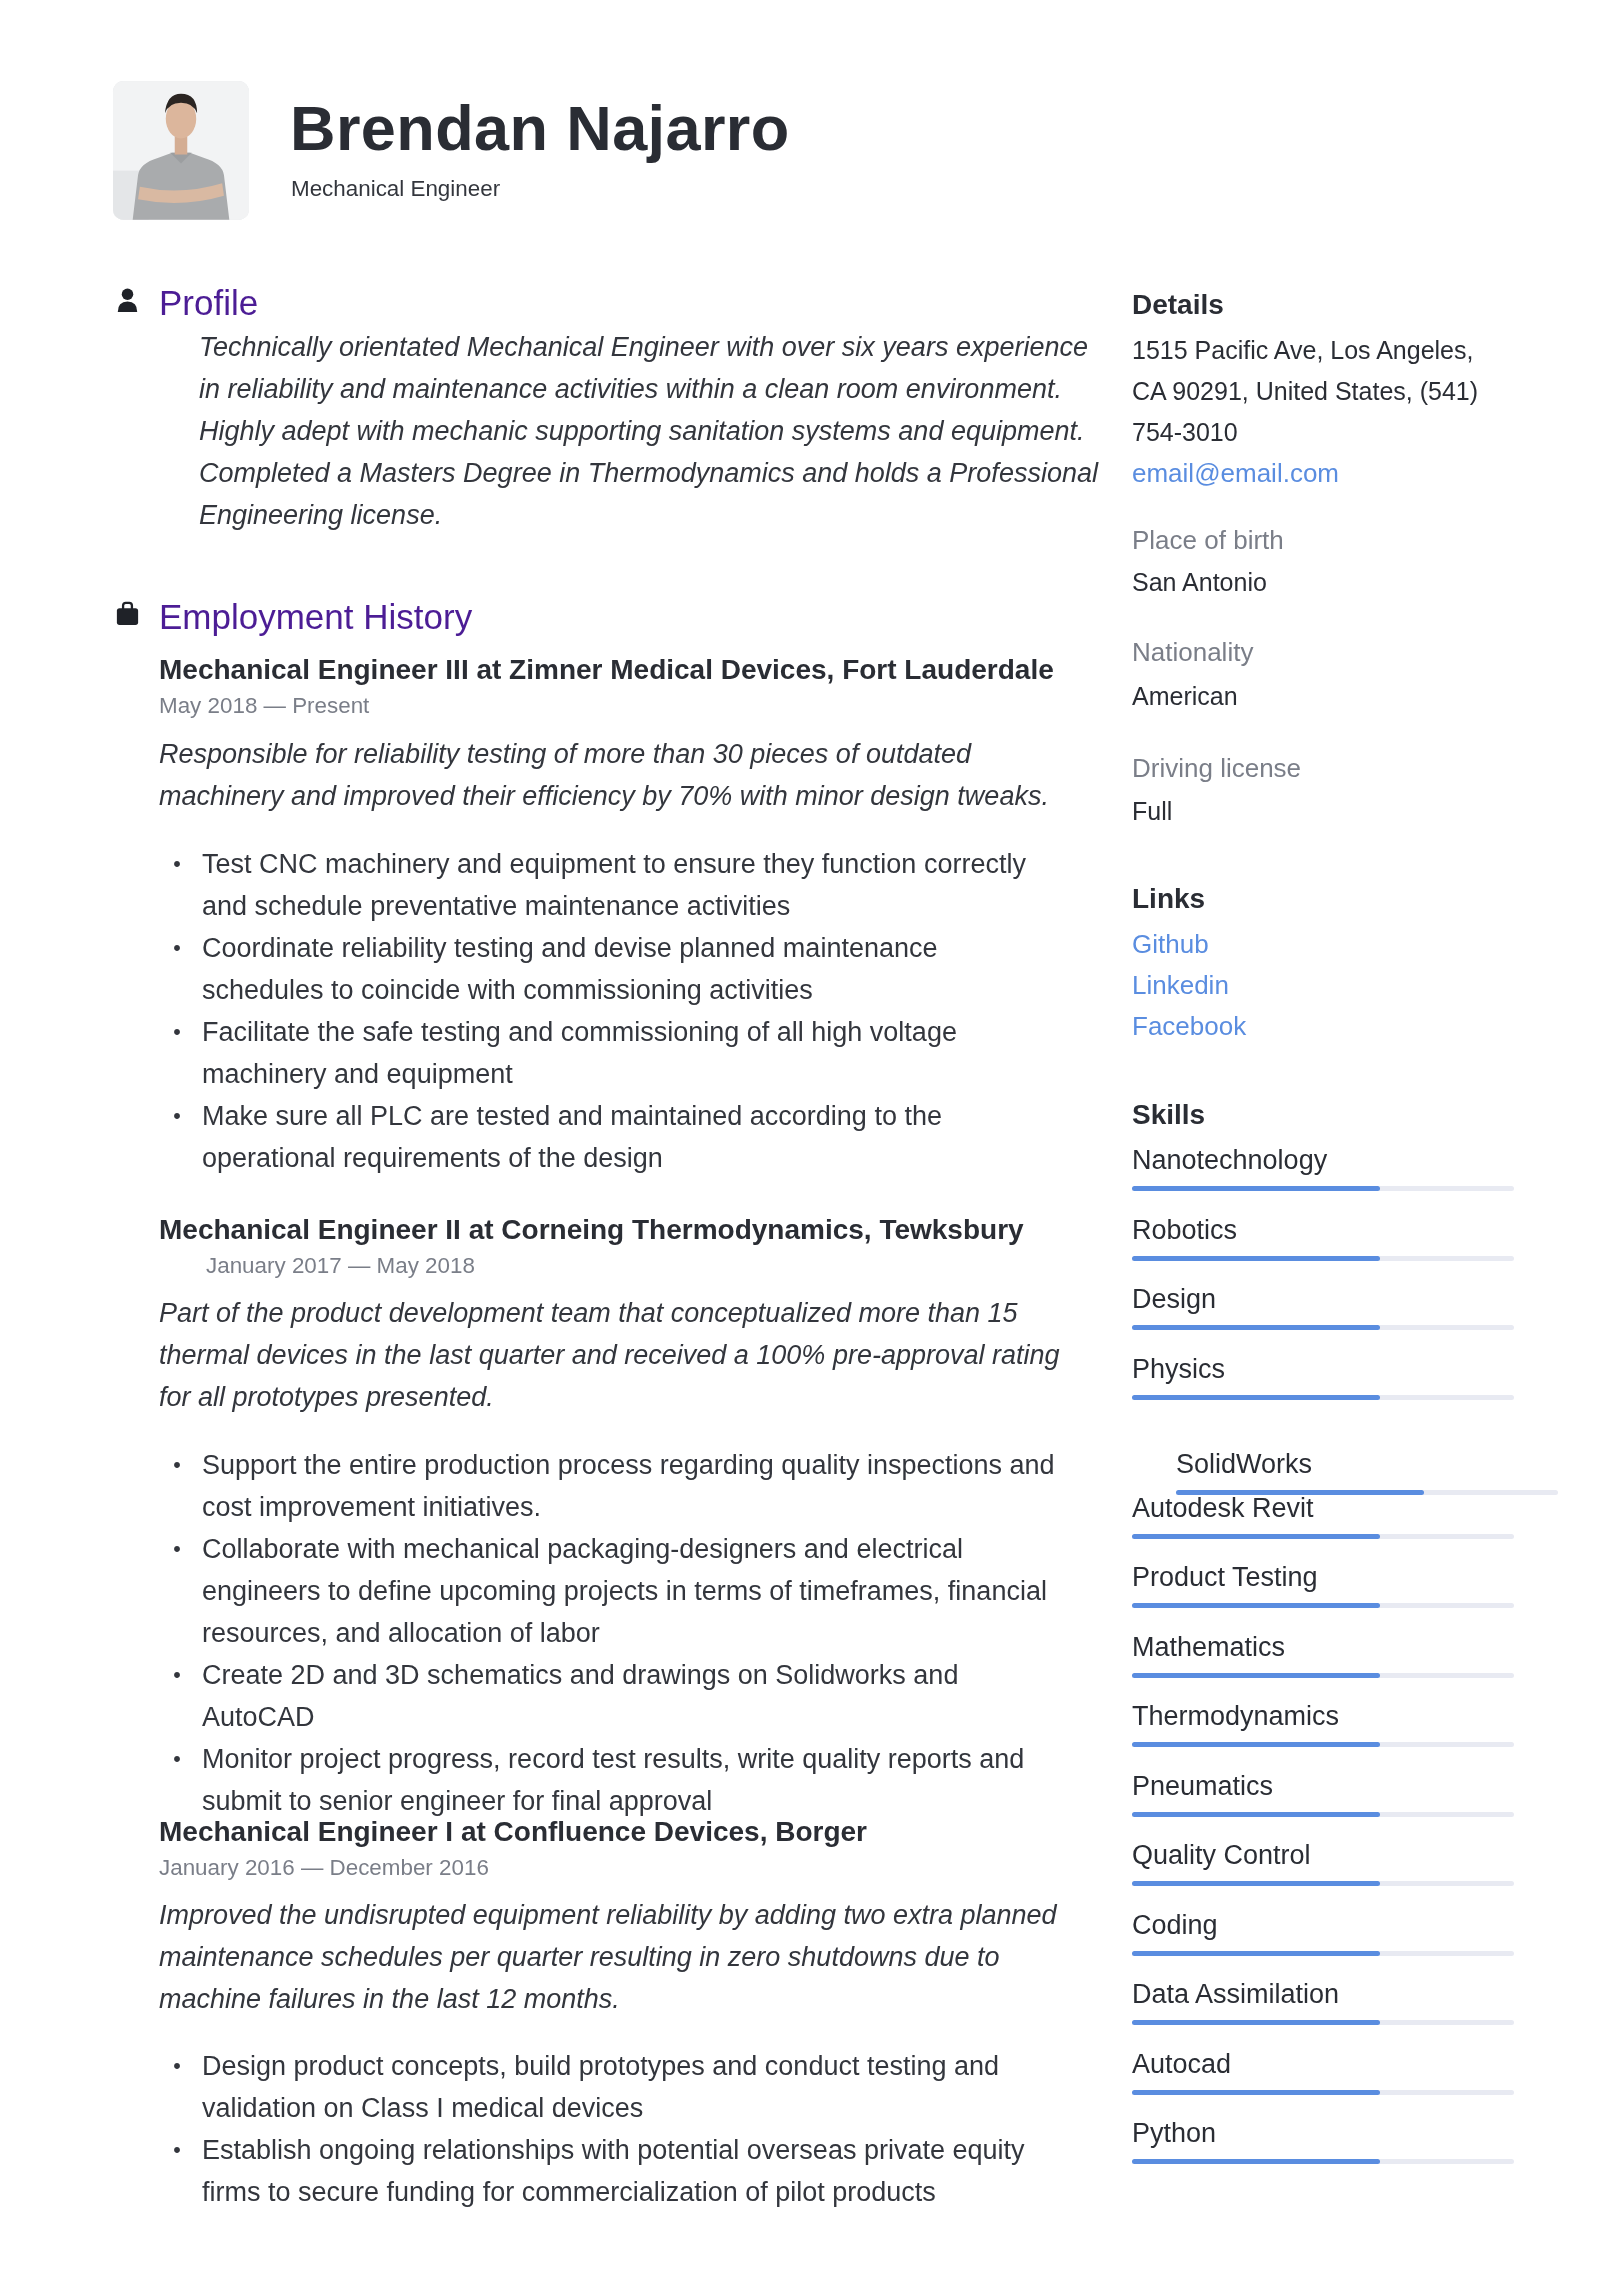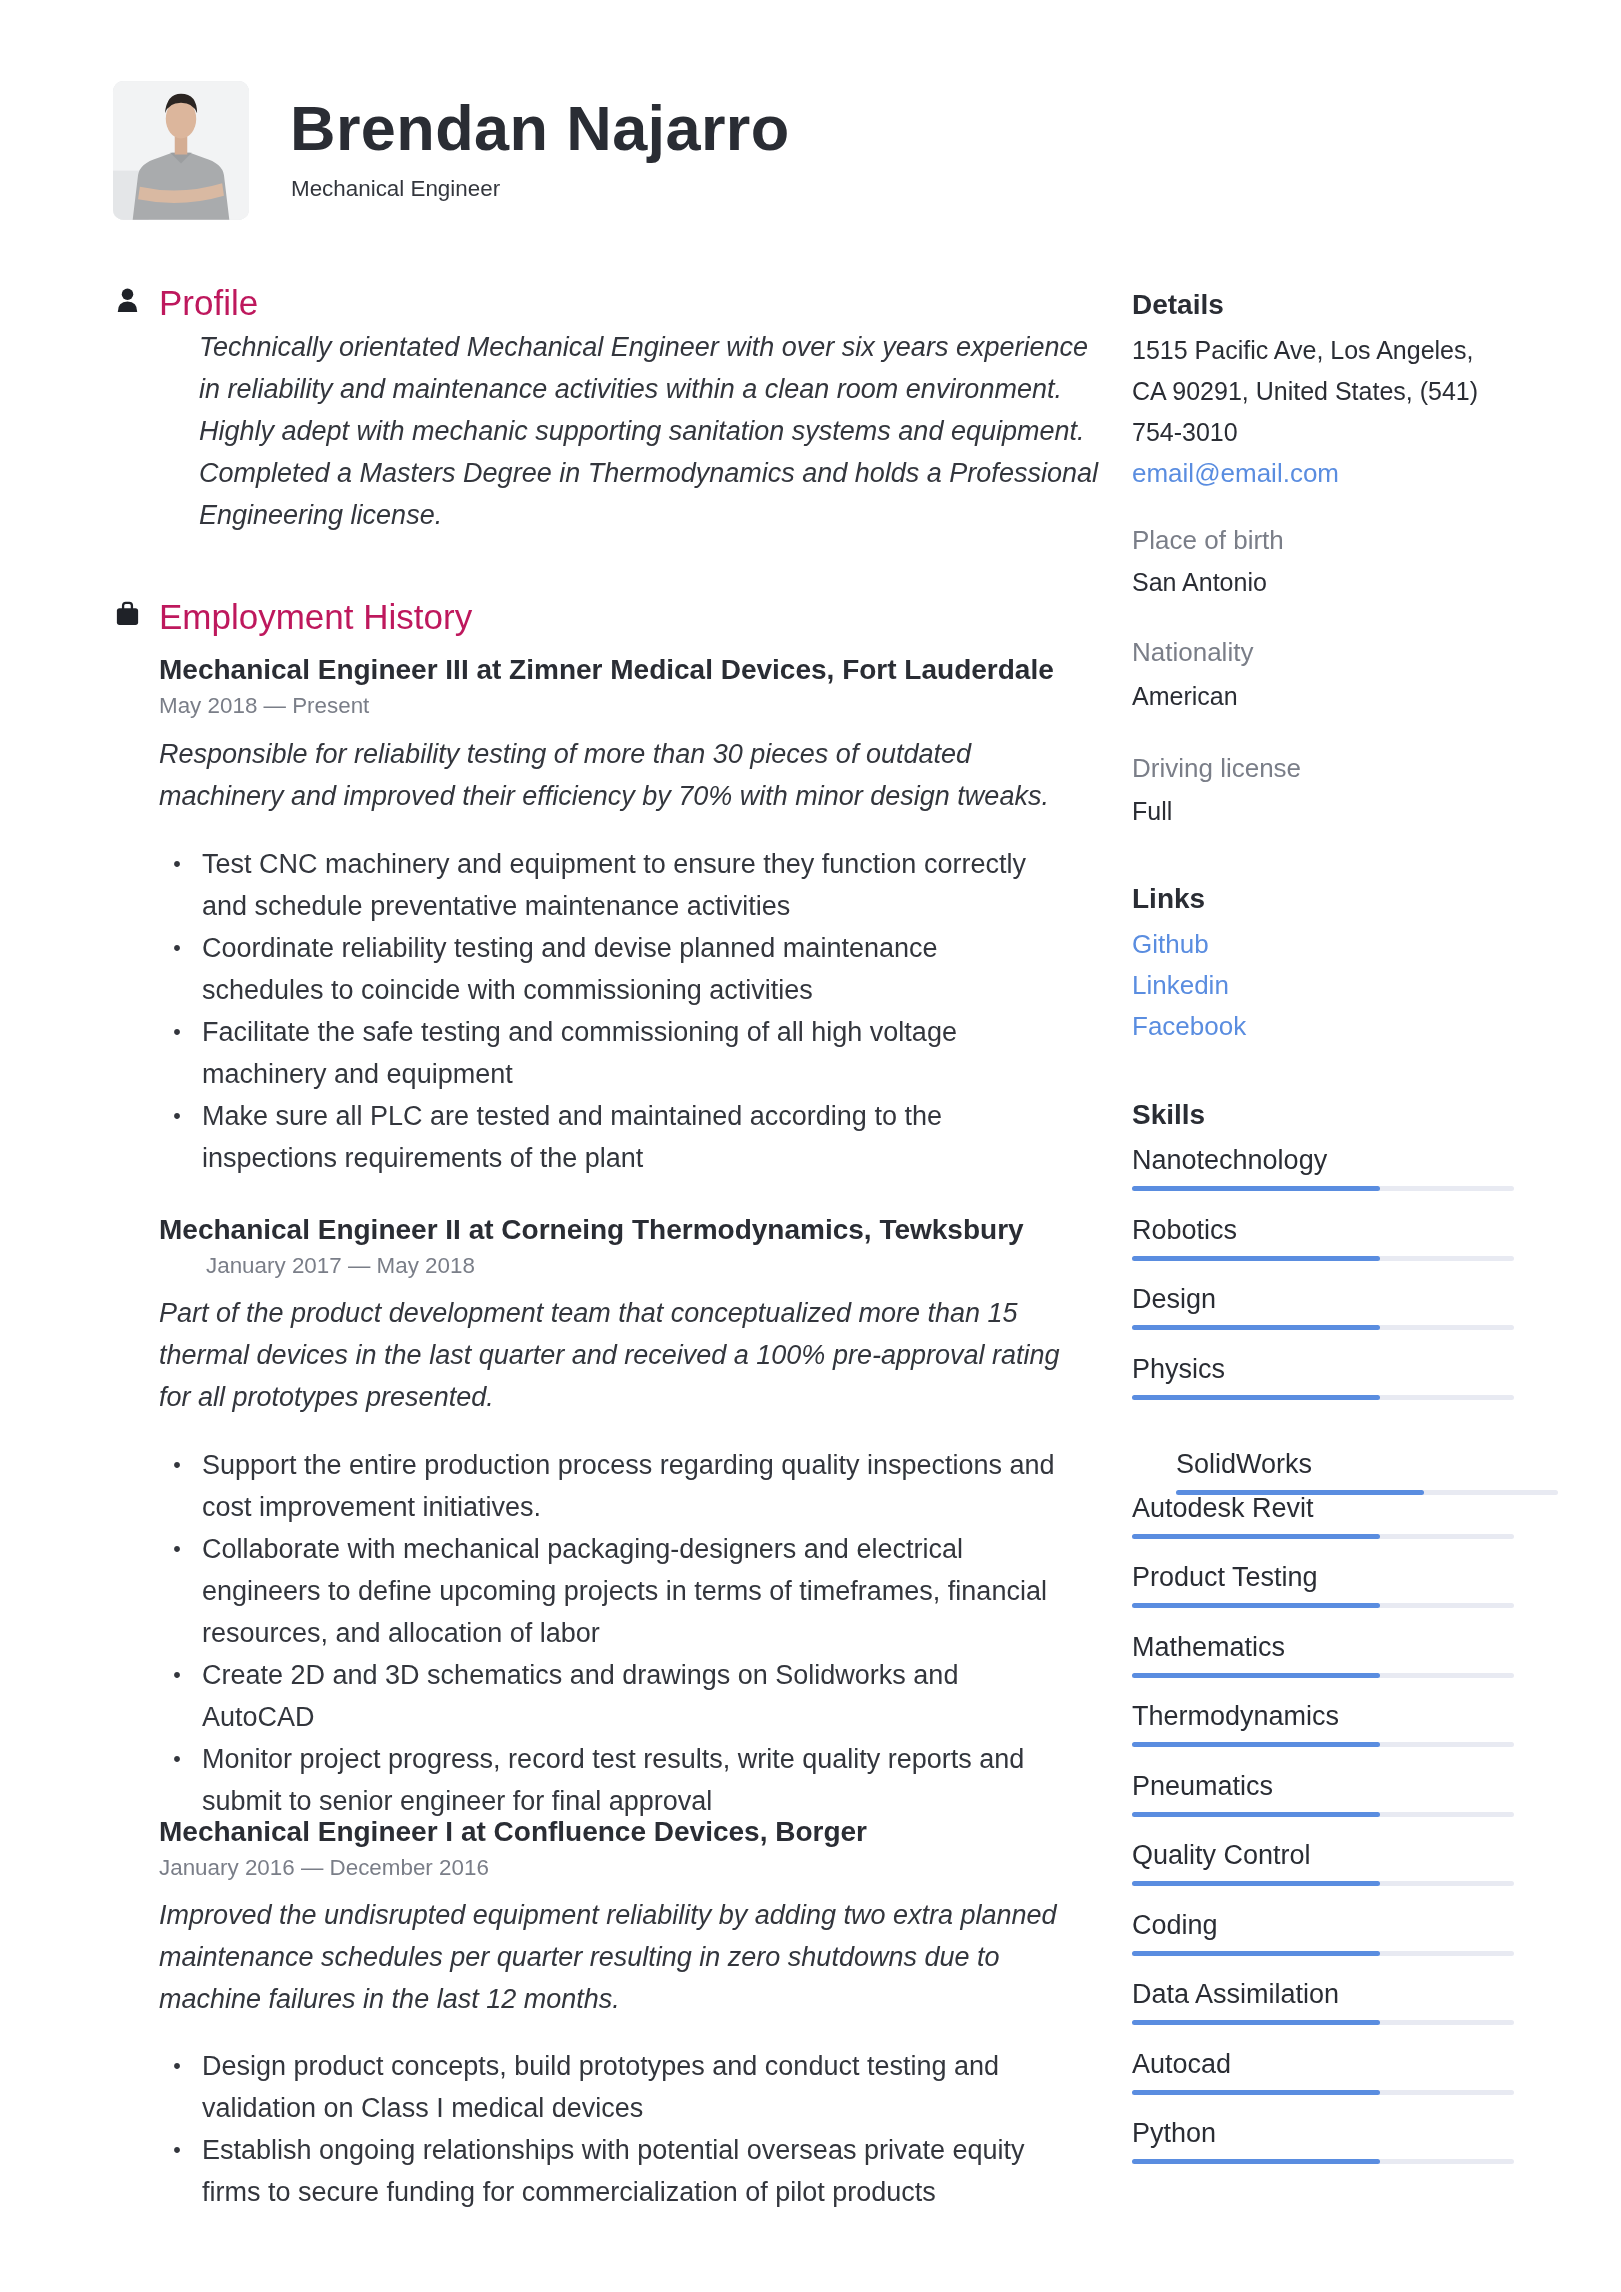--- a/index.html
+++ b/index.html
@@ -10,21 +10,21 @@
     
     .photo { left: 113px; top: 81px; width: 136px; height: 139px; border-radius: 10.7px;
              overflow: hidden; background: #eceef0; }
     .photo svg { display: block; width: 100%; height: 100%; }
     .name { left: 290px; top: 97px; font-size: 63px; font-weight: bold; color: #2a2d34;
             letter-spacing: 0.4px; line-height: 1; white-space: nowrap; }
     .subtitle { left: 291px; top: 176px; font-size: 22.4px; color: #33363d; white-space: nowrap; }
 
     
     .sec-icon { width: 23px; height: 27px; }
-    .sec-title { font-size: 35px; color: #be185d; white-space: nowrap; line-height: 1; }
+    .sec-title { font-size: 35px; color: #4c1d95; white-space: nowrap; line-height: 1; }
 
     
     .italic-para { left: 159px; width: 922px; font-size: 27px; font-style: italic; line-height: 42px;
                    color: #33363d; }
     .job-title { left: 159px; font-size: 28px; font-weight: bold; color: #2a2d34; white-space: nowrap; line-height: 1; }
     .job-date { left: 159px; font-size: 22.4px; color: #7a7e88; white-space: nowrap; line-height: 1; }
     ul.bullets { left: 159px; width: 913px; margin: 0; padding: 0; list-style: none; }
     ul.bullets li { position: relative; padding-left: 43px; font-size: 27px; line-height: 42px; color: #33363d; }
     ul.bullets li::before { content: "\2022"; position: absolute; left: 14.3px; top: 0; font-size: 21.5px; color: #33363d; }
 
@@ -92,21 +92,21 @@
   <li>
       <div>Coordinate reliability testing and devise planned maintenance</div>
       <div>schedules to coincide with commissioning activities</div>
     </li>
   <li>
       <div>Facilitate the safe testing and commissioning of all high voltage</div>
       <div>machinery and equipment</div>
     </li>
   <li>
       <div>Make sure all PLC are tested and maintained according to the</div>
-      <div>inspections requirements of the plant</div>
+      <div>operational requirements of the design</div>
     </li>
 </ul>
 
 <div class="abs job-title" style="top:1216px;">Mechanical Engineer II at  Corneing Thermodynamics, Tewksbury</div>
 <div class="abs job-date" style="top:1255px;margin-left:47px;">January 2017 — May 2018</div>
 <div class="abs italic-para" style="top:1292px;">
   <div>Part of the product development team that conceptualized more than 15</div>
   <div>thermal devices in the last quarter and received a 100% pre-approval rating</div>
   <div>for all prototypes presented.</div>
 </div>

